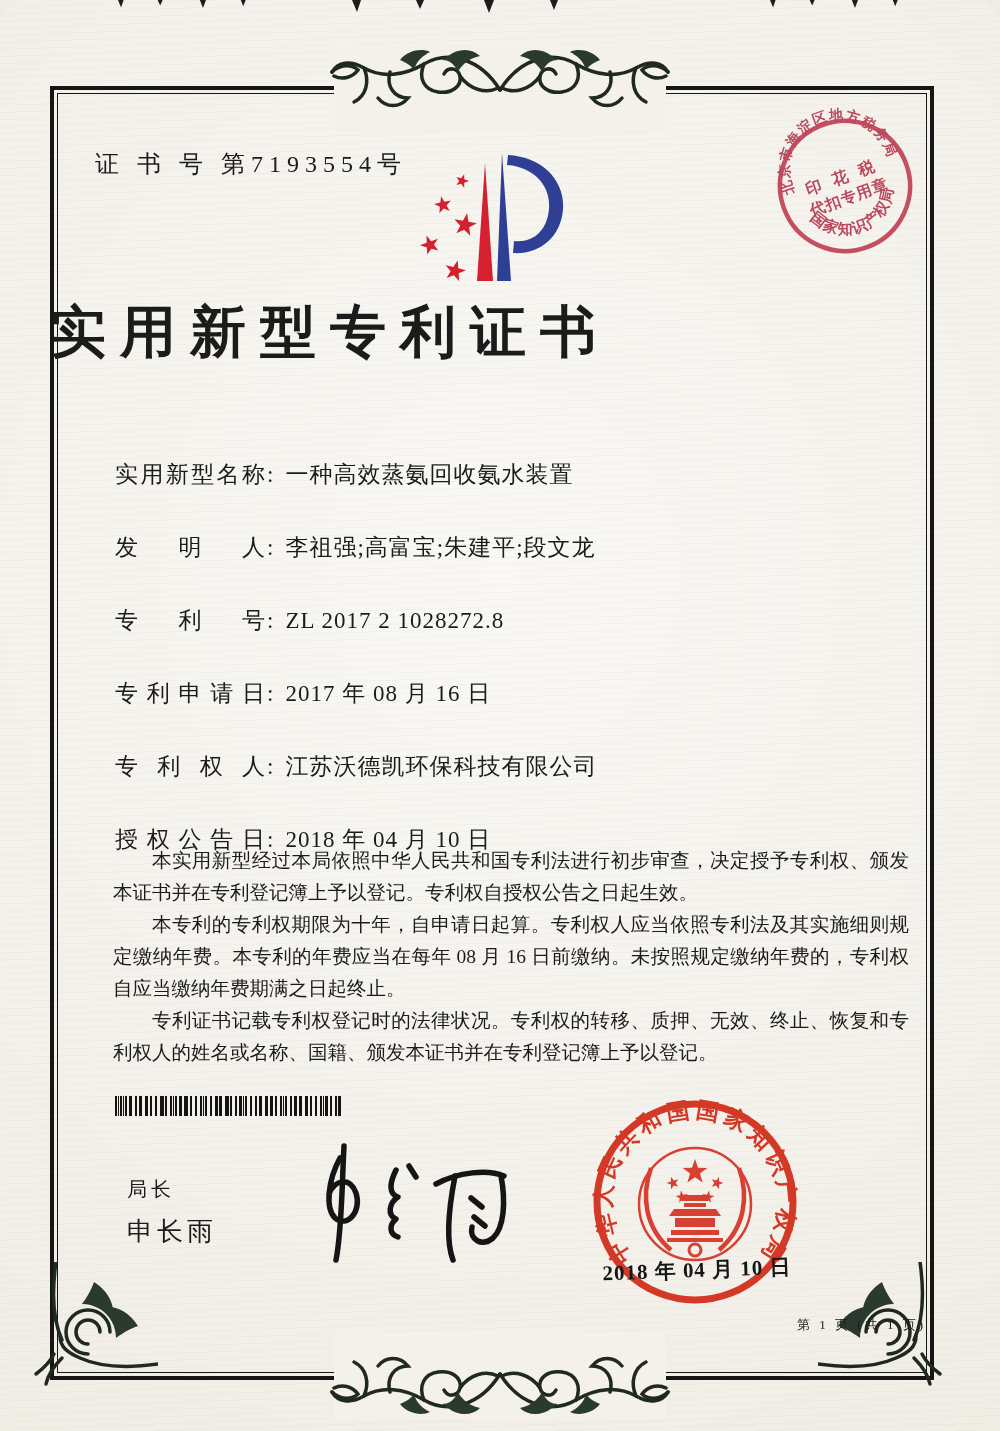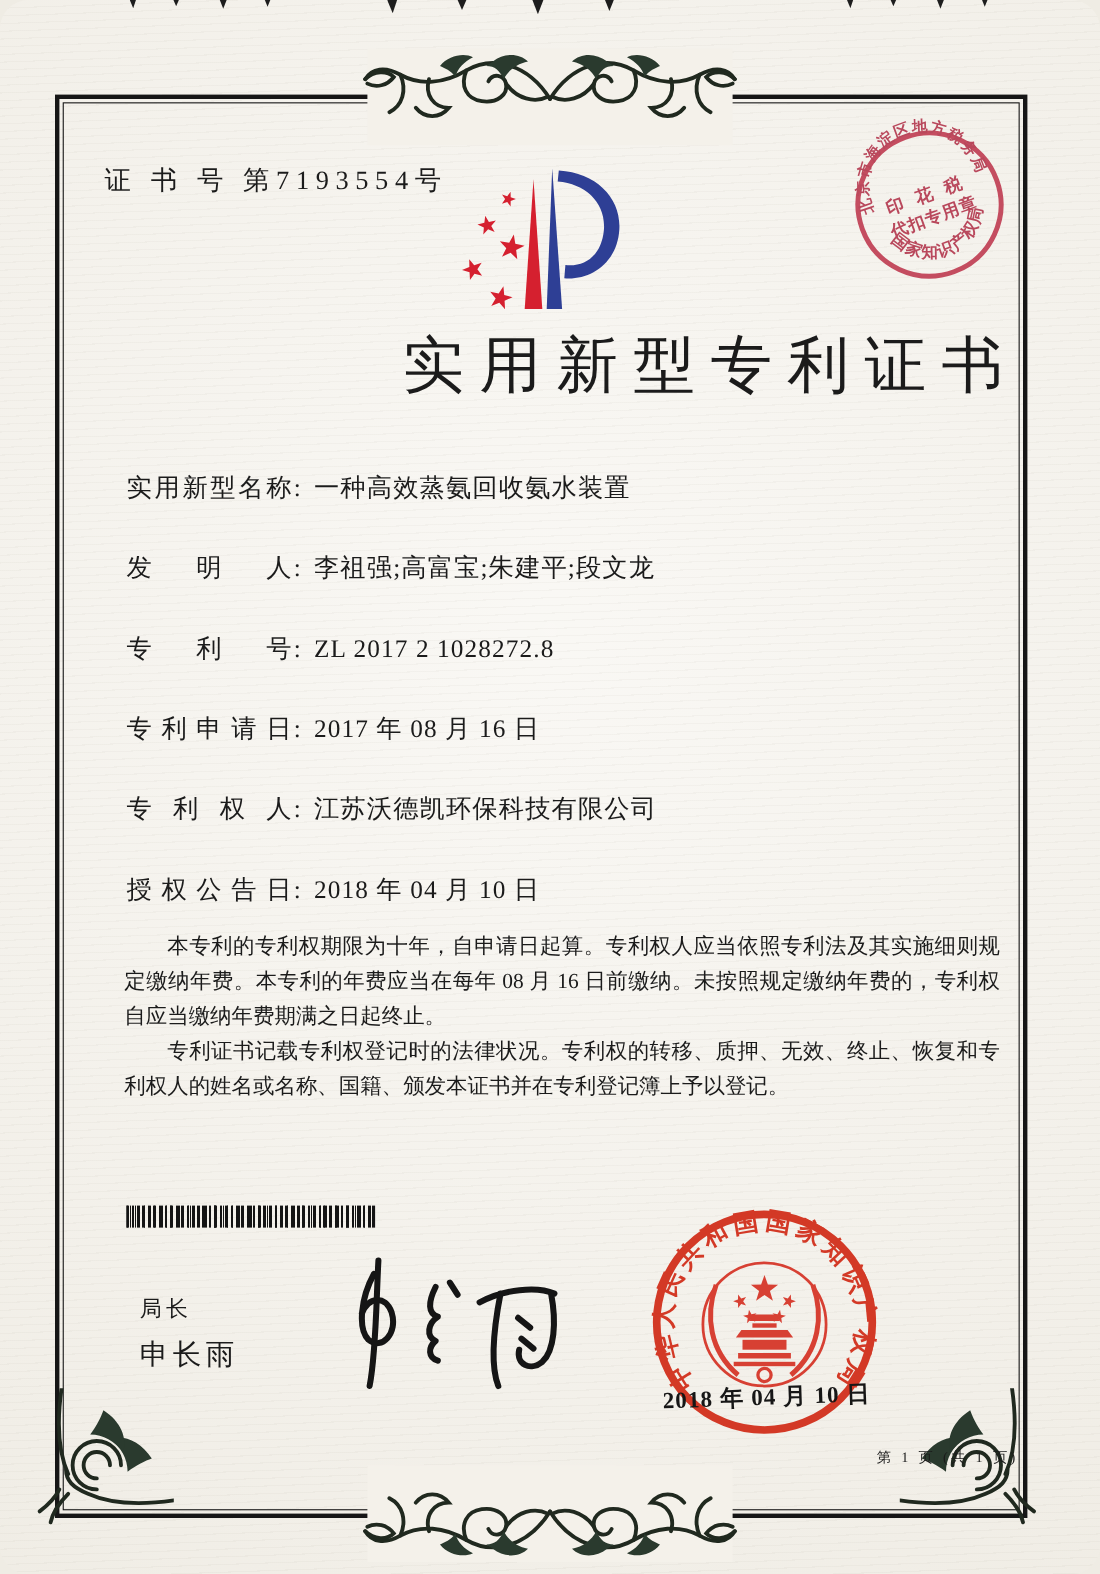--- a/index.html
+++ b/index.html
@@ -23,27 +23,27 @@
   .frame-inner{position:absolute;inset:3px;border:1.5px solid #161616;}
 
   
   .orn{z-index:2;}
   .orn-bg{fill:#f4f1ea;}
 
   
   .cert-no{left:95px;top:148px;font-size:24px;letter-spacing:6px;z-index:3;}
   .logo{left:405px;top:143px;z-index:3;}
   .tax-stamp{left:765px;top:106px;z-index:4;transform:rotate(-20deg);opacity:.92;}
-  .title{left:50px;top:295px;width:876px;margin:0;text-align:right;
-         font-size:56px;font-weight:400;letter-spacing:14px;z-index:3;}
+  .title{left:50px;top:295px;width:876px;margin:0;text-align:left;
+         font-size:56px;font-weight:700;letter-spacing:14px;z-index:3;}
 
   
   .fields{left:115px;top:428px;width:800px;z-index:3;}
   .frow{height:30px;margin-bottom:43px;font-size:23px;white-space:nowrap;}
-  .flabel{display:inline-block;width:150px;text-align:justify;text-align-last:justify;-moz-text-align-last:justify;}
+  .flabel{display:inline-block;width:150px;text-align:justify;text-align-last:justify;margin-top:31px;-moz-text-align-last:justify;}
   .fcolon{display:inline-block;margin:0 12px 0 2px;}
   .fvalue{letter-spacing:1px;}
 
   
   .bodytext{left:113px;top:845px;width:796px;z-index:3;font-size:19.5px;line-height:32px;
             text-align:justify;text-justify:inter-character;}
   .bodytext p{margin:0;text-indent:2em;}
 
   
   .barcode{left:115px;top:1096px;width:226px;height:20px;z-index:3;
@@ -198,20 +198,21 @@
     </div>
     <div class="frow">
       <span class="flabel">专利权人</span><span class="fcolon">:</span><span class="fvalue">江苏沃德凯环保科技有限公司</span>
     </div>
     <div class="frow">
       <span class="flabel">授权公告日</span><span class="fcolon">:</span><span class="fvalue">2018 年 04 月 10 日</span>
     </div>
   </div>
 
   <div class="abs bodytext">
+    <p>本实用新型经过本局依照中华人民共和国专利法进行初步审查，决定授予专利权、颁发本证书并在专利登记簿上予以登记。专利权自授权公告之日起生效。</p>
     <p>本专利的专利权期限为十年，自申请日起算。专利权人应当依照专利法及其实施细则规定缴纳年费。本专利的年费应当在每年 08 月 16 日前缴纳。未按照规定缴纳年费的，专利权自应当缴纳年费期满之日起终止。</p>
     <p>专利证书记载专利权登记时的法律状况。专利权的转移、质押、无效、终止、恢复和专利权人的姓名或名称、国籍、颁发本证书并在专利登记簿上予以登记。</p>
   </div>
 
   <div class="abs barcode"></div>
 
   <div class="abs signer-title">局长</div>
   <div class="abs signer-name">申长雨</div>
 
   <svg class="abs signature" width="250" height="125" viewBox="0 0 250 125">

